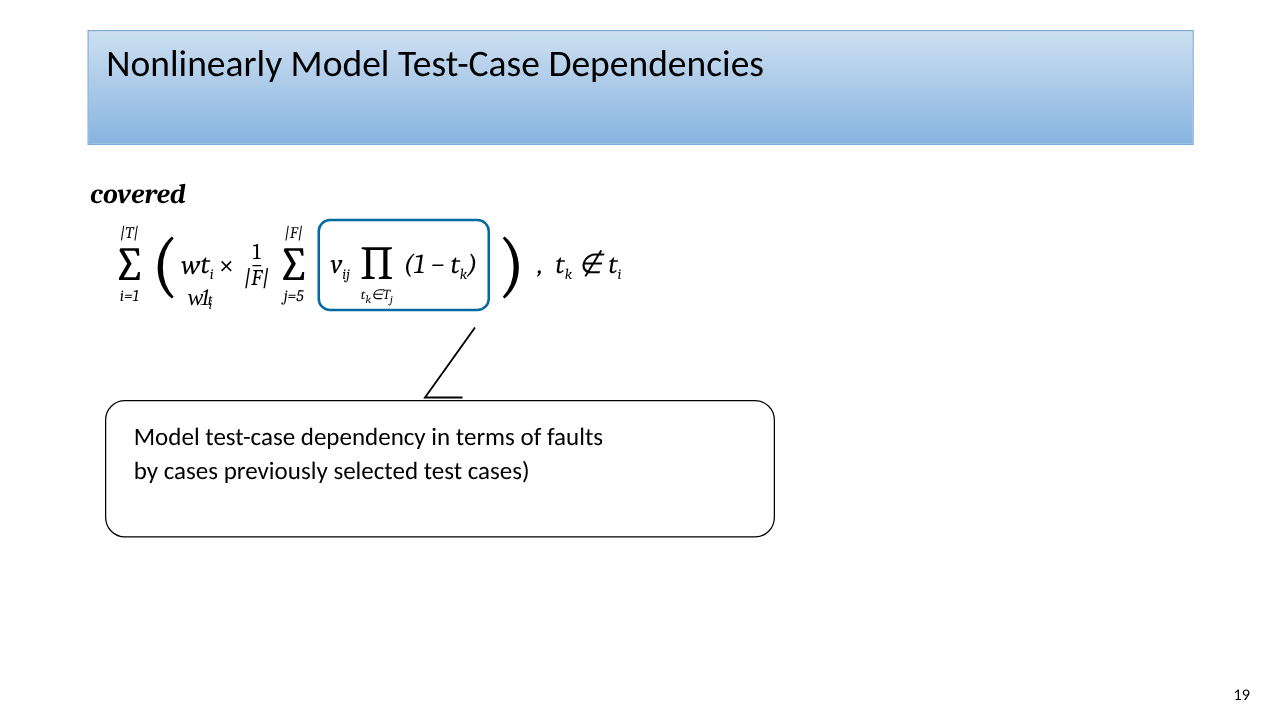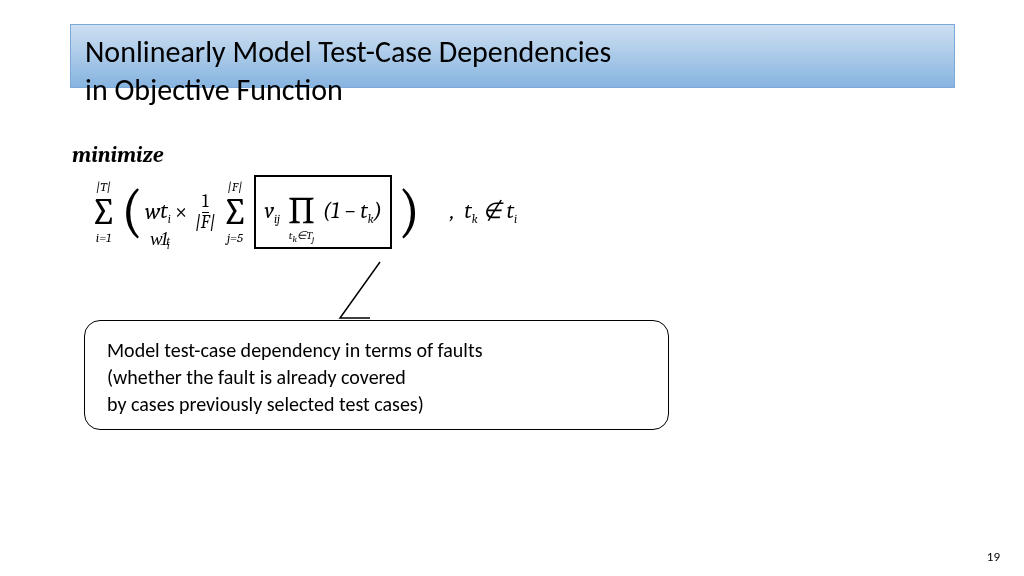--- a/index.html
+++ b/index.html
@@ -10,21 +10,21 @@
     background: #fff;
     font-family: "Segoe UI", "Calibri", Arial, sans-serif;
     position: relative;
     overflow: hidden;
   }
   .title-bar {
     position: absolute;
     left: 70px;
     top: 24px;
     width: 885px;
-    height: 64px;
+    height: 92px;
     background: linear-gradient(to bottom, #cddff1 0%, #87b4e0 100%);
     border: 1px solid #7da9d6;
     padding: 8px 14px 0 14px;
     box-sizing: border-box;
   }
   .title-bar .t1 {
     font-size: 30px;
     color: #000;
     line-height: 1.25;
     font-weight: 400;
@@ -68,36 +68,36 @@
     display: inline-flex;
     flex-direction: column;
     align-items: center;
     line-height: 1;
     font-size: 18px;
     margin: 0 4px;
   }
   .frac .num { padding-bottom: 1px; border-bottom: 1px solid #000; }
   .frac .den { padding-top: 1px; }
   .redbox {
-    border: 2px solid #000000;
-    border-radius: 0;
+    border: 2px solid #0369a1;
+    border-radius: 10px;
     padding: 2px 8px;
     display: inline-flex;
     align-items: center;
     margin: 0 4px;
   }
   .after {
-    margin-left: 28px;
+    margin-left: 8px;
     font-style: italic;
   }
   .callout-box {
     position: absolute;
     left: 84px;
     top: 320px;
-    width: 585px;
+    width: 536px;
     height: 110px;
     border: 1.5px solid #000;
     border-radius: 16px;
     background: #fff;
     padding: 16px 18px 0 22px;
     box-sizing: border-box;
     font-size: 20px;
     line-height: 1.35;
   }
   .callout-pointer {
@@ -125,24 +125,23 @@
     letter-spacing: -3px;
     pointer-events: none;
     margin-top: 28px;
   }
 </style>
 </head>
 <body>
 
 <div class="title-bar">
   <div class="t1">Nonlinearly Model Test-Case Dependencies</div>
-  <div class="t1">in Objective Function</div>
 </div>
 
-<div class="minimize-label">minimize</div>
+<div class="minimize-label">covered</div>
 
 <div class="formula">
   <div class="row">
     <span class="sum">
       <span class="sup">|T|</span>
       <span class="big">∑</span>
       <span class="sub">i=1</span>
     </span>
     <span class="lparen">(</span>
 
@@ -186,17 +185,16 @@
 </div>
 
 <div class="overlay-wt">w1<span style="font-size:13px">t<sub>i</sub></span></div>
 
 <svg class="callout-pointer" viewBox="0 0 60 60">
   <polyline points="50,2 10,58 40,58" fill="#fff" stroke="#000" stroke-width="1.5" stroke-linejoin="miter"></polyline>
 </svg>
 
 <div class="callout-box">
   <div>Model test-case dependency in terms of faults</div>
-  <div>(whether the fault is already covered</div>
   <div> by cases previously selected test cases)</div>
 </div>
 
 <div class="page-num">19</div>
 
 </body></html>

